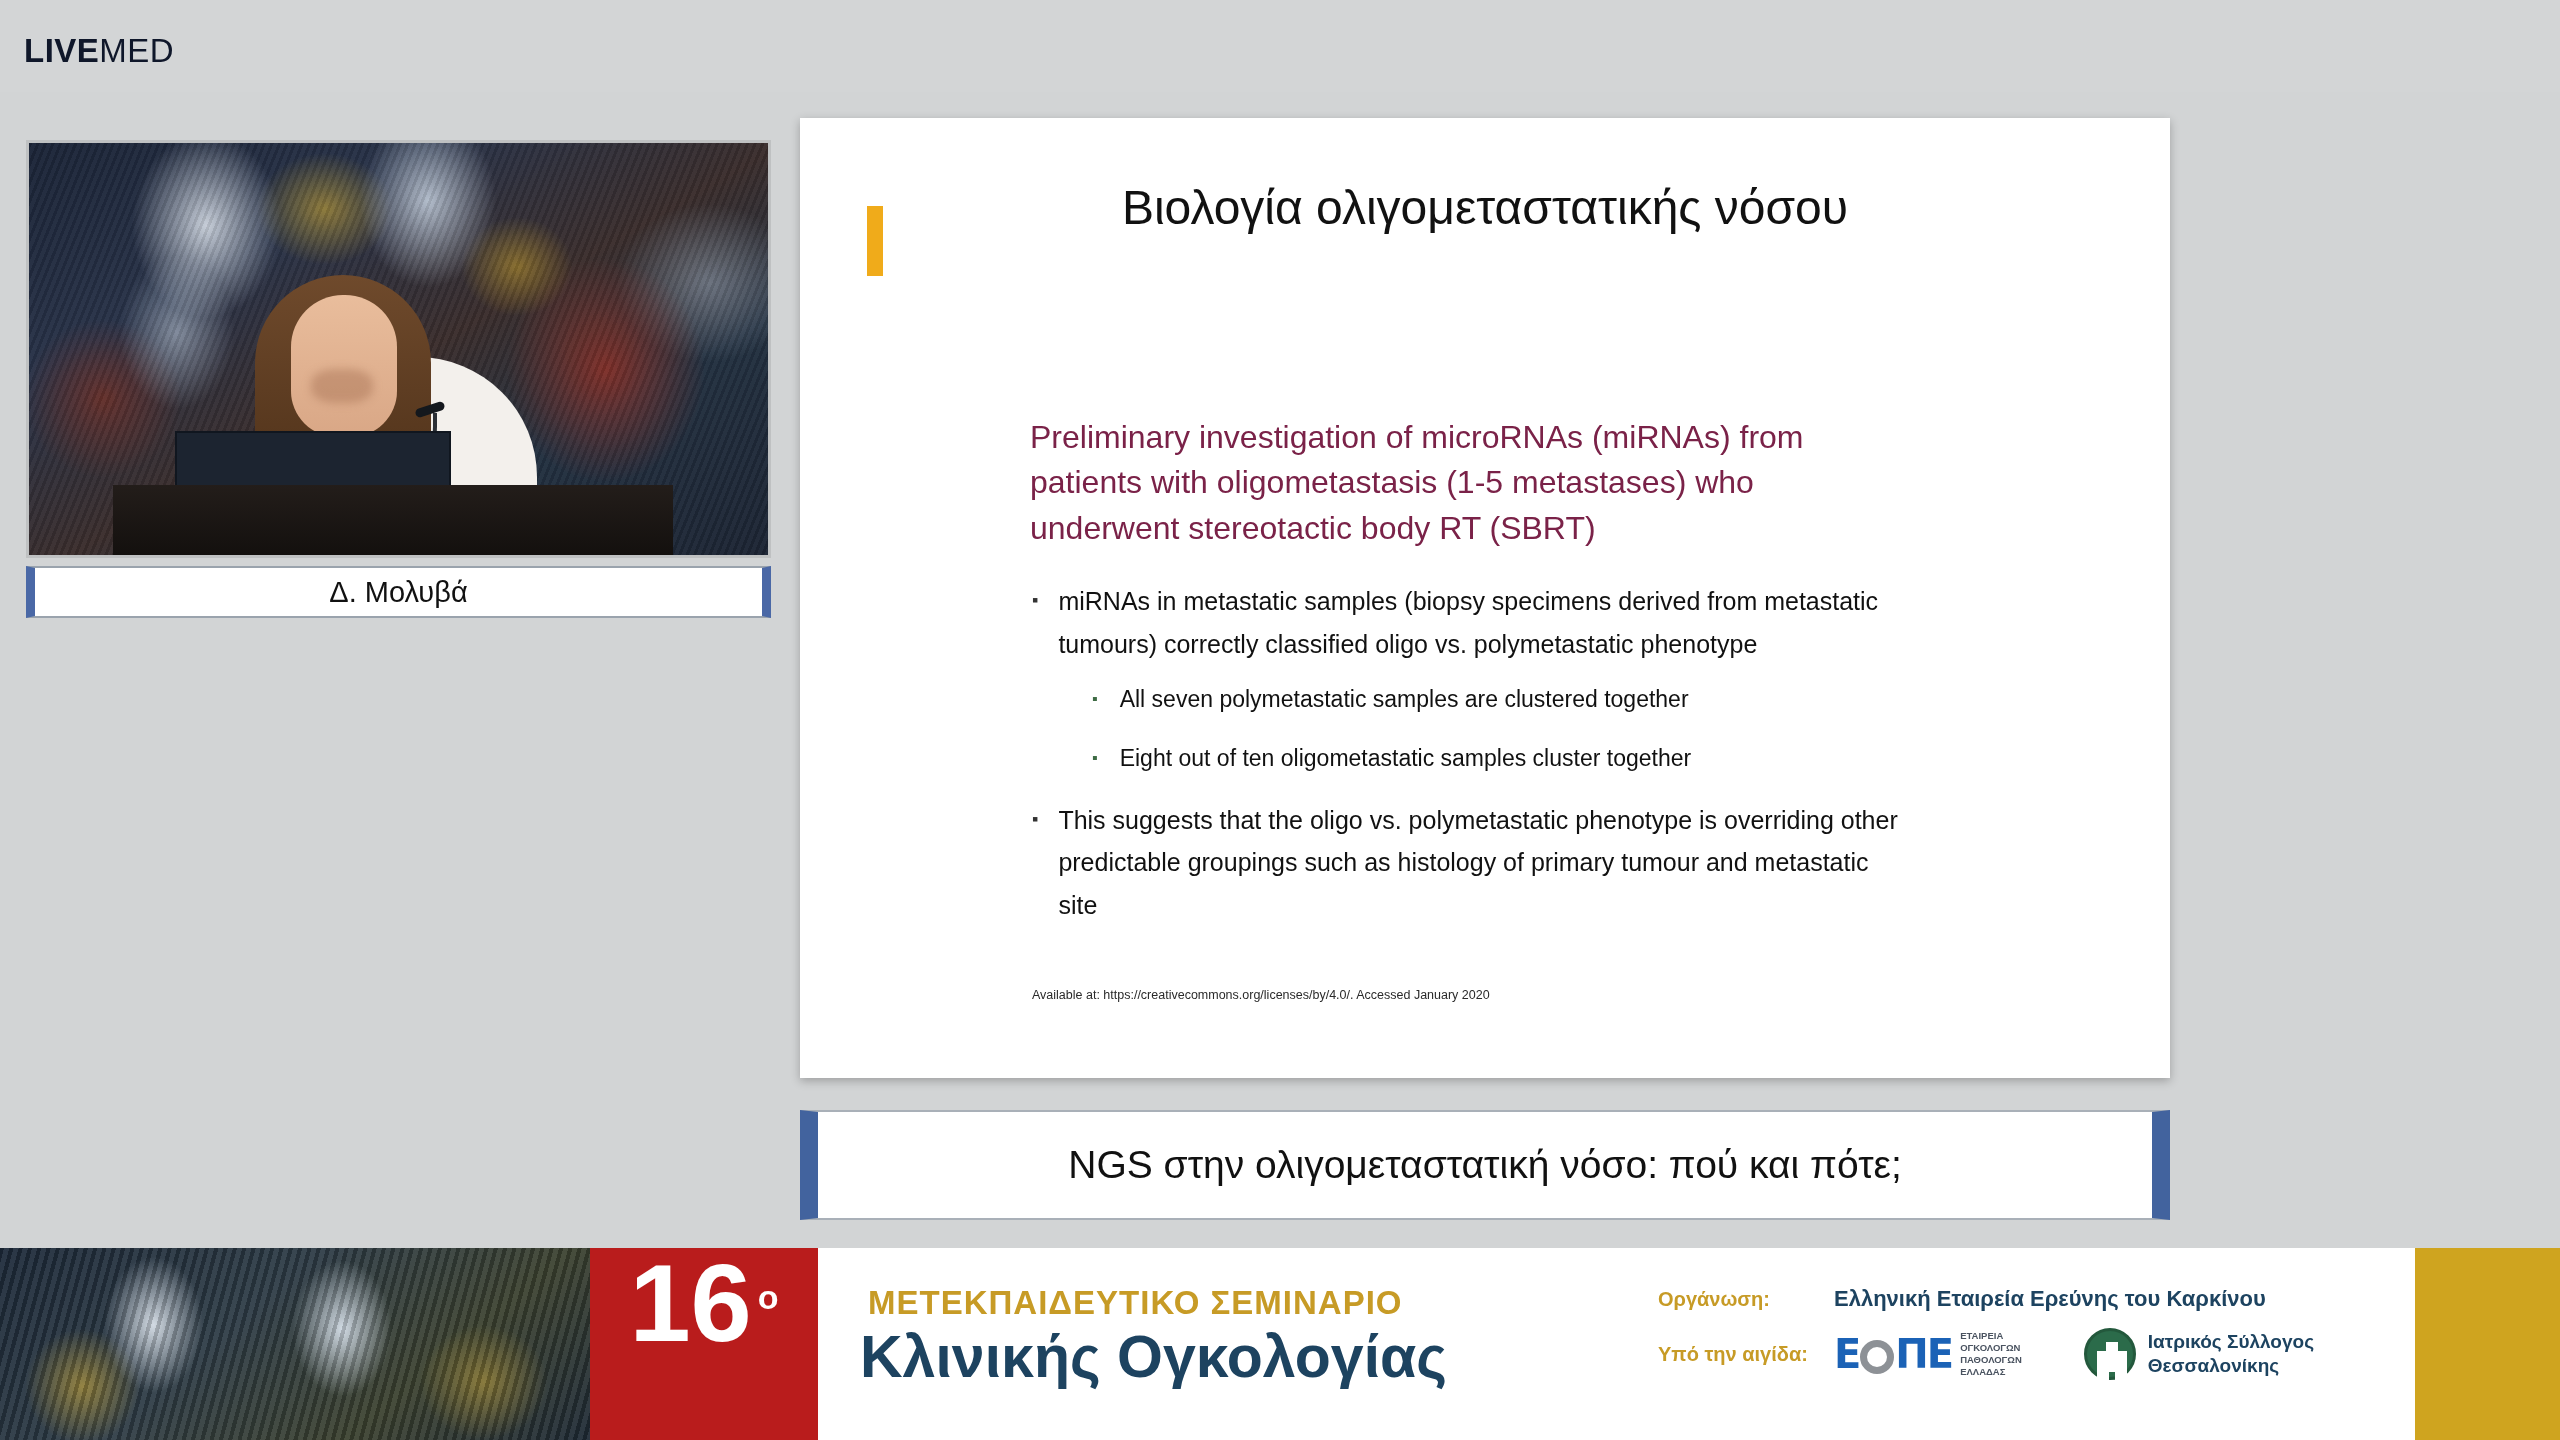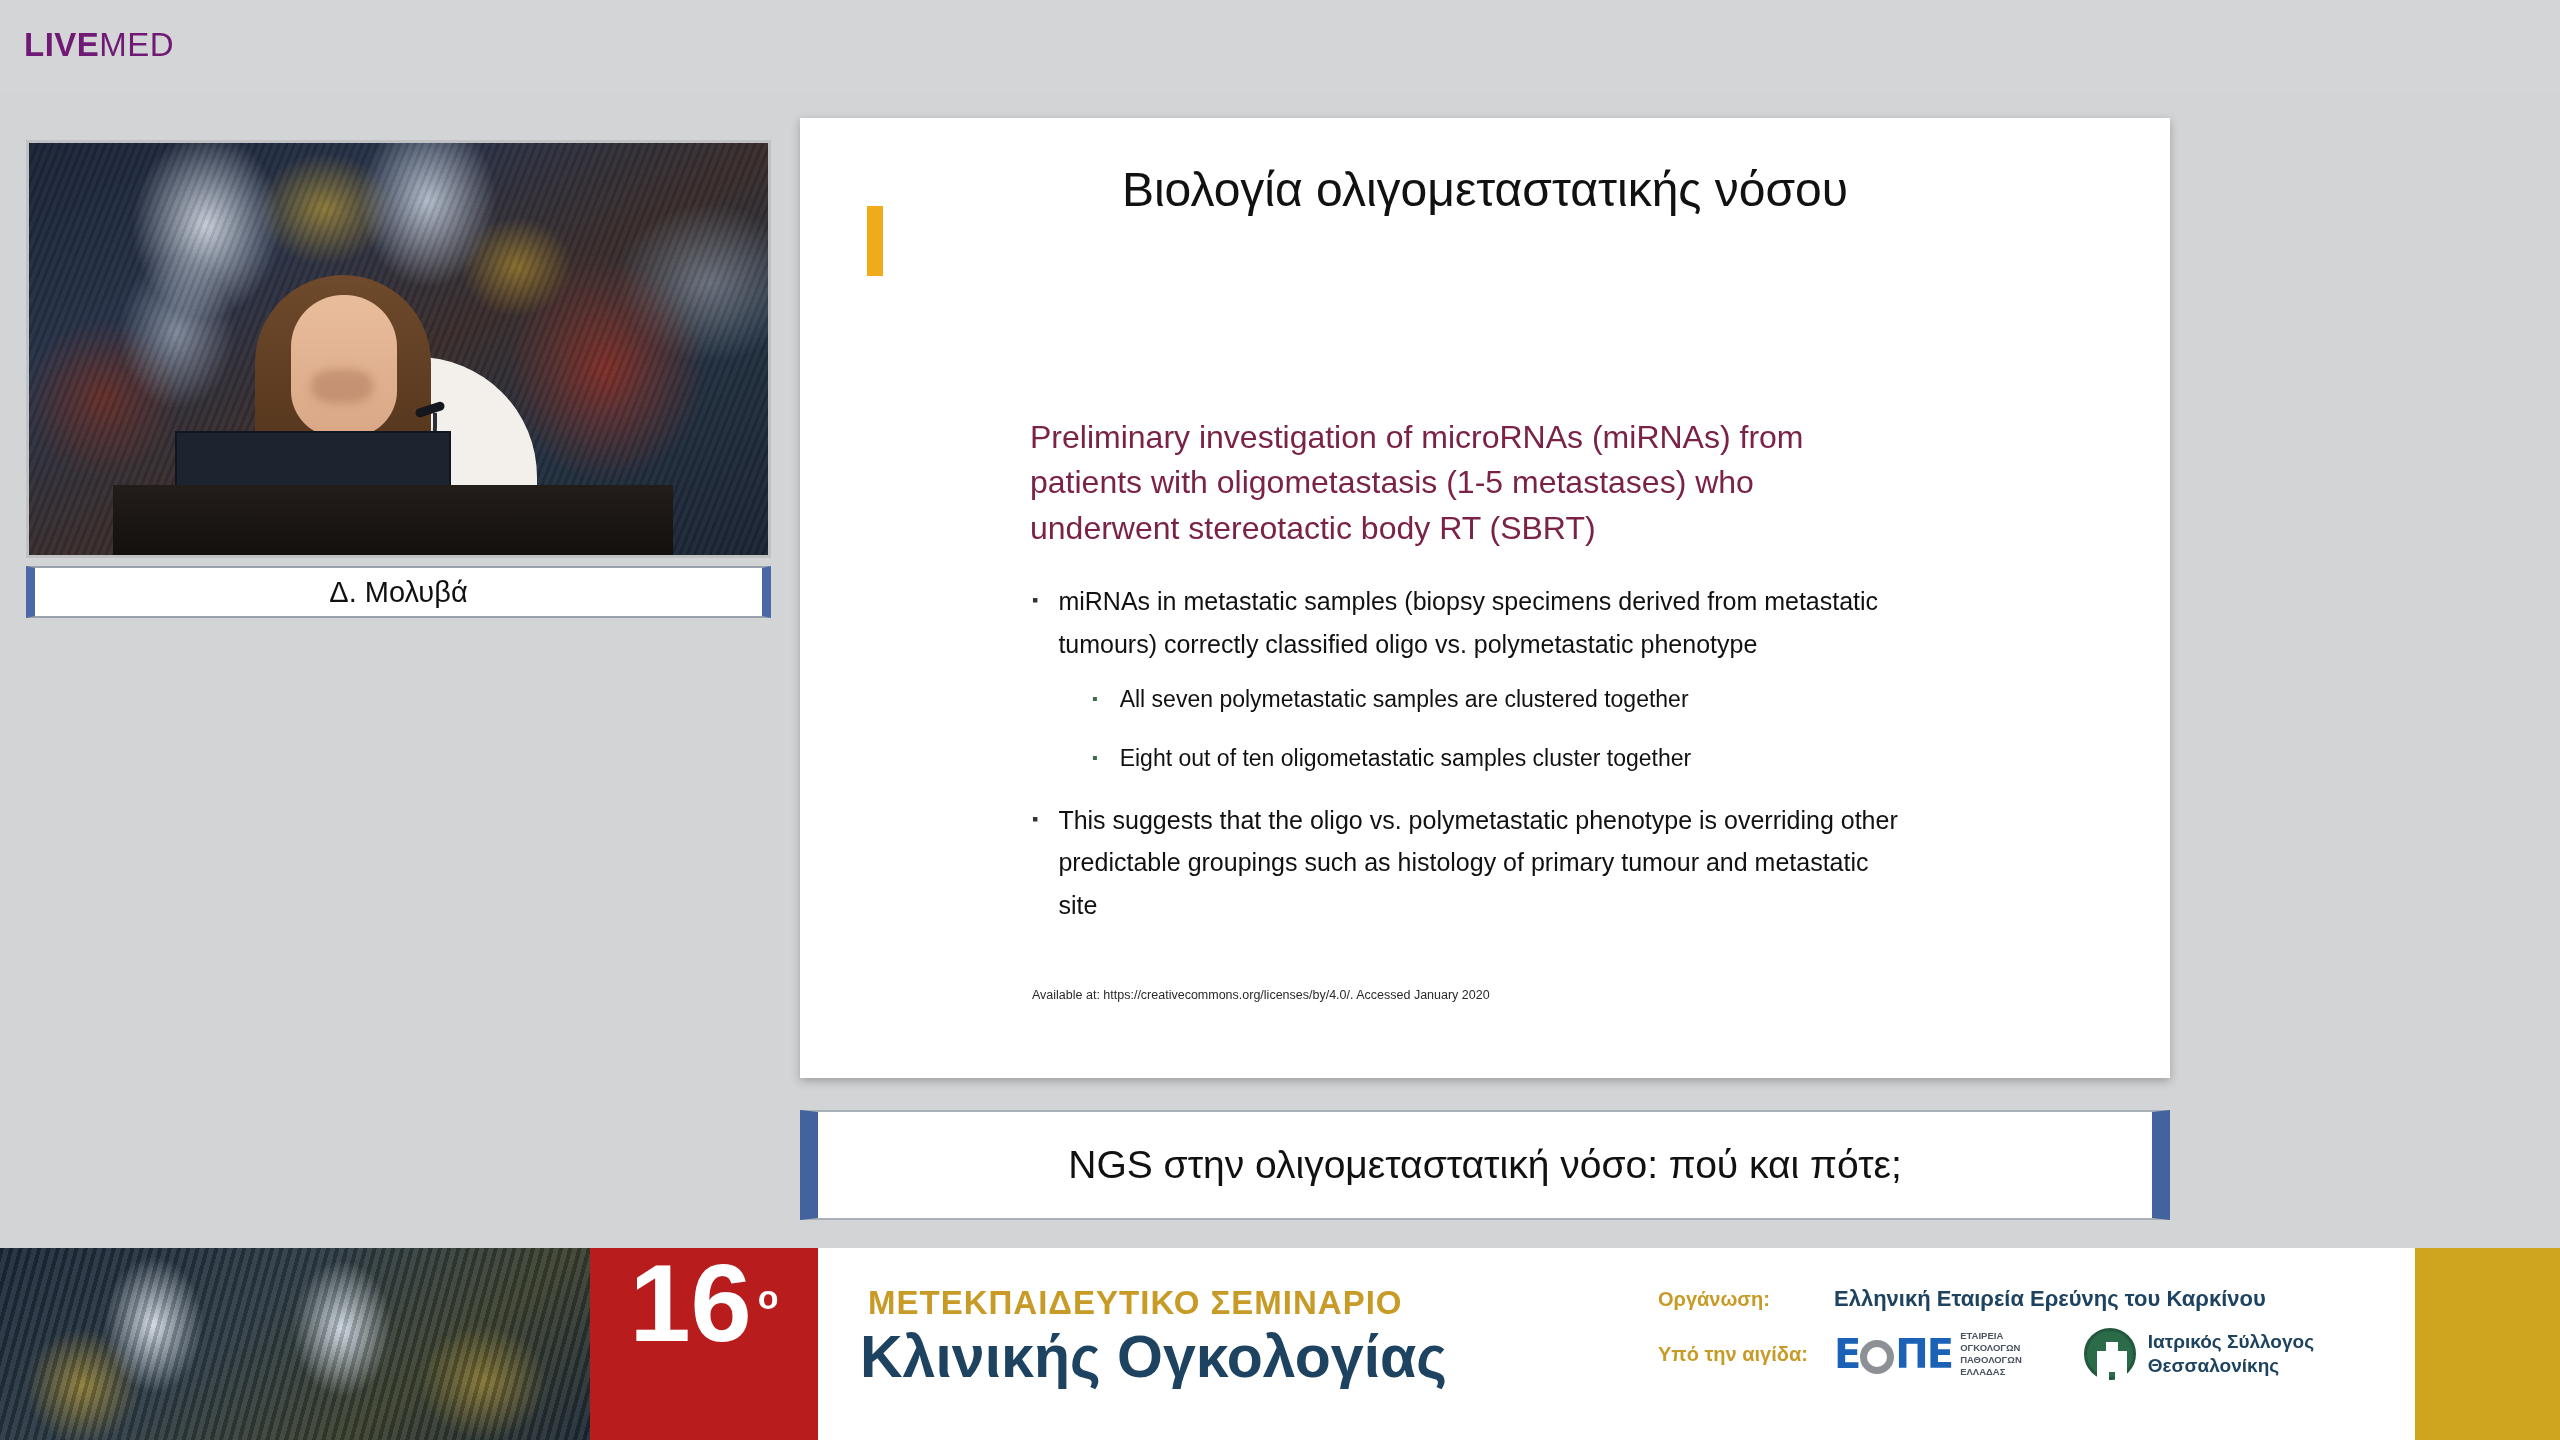--- a/index.html
+++ b/index.html
@@ -8,22 +8,22 @@
     font-family:"Liberation Sans", sans-serif;
     background:#d2d4d5;
     position:relative;
   }
   
   #topbar{
     position:absolute; left:0; top:0; width:2560px; height:92px;
     background:#d3d5d6;
   }
   #brand{
-    position:absolute; left:24px; top:26px;
-    font-size:33px; letter-spacing:0.5px; color:#701a75;
+    position:absolute; left:24px; top:32px;
+    font-size:33px; letter-spacing:0.5px; color:#0f172a;
   }
   #brand .b{ font-weight:bold; }
   #brand .l{ font-weight:normal; }
 
   
   #videoWrap{
     position:absolute; left:26px; top:140px; width:745px; height:418px;
     border:3px solid #bfc1c2;
     background:#2b2a33;
     overflow:hidden;
@@ -101,21 +101,21 @@
     position:absolute; left:800px; top:118px; width:1370px; height:960px;
     background:#ffffff;
     box-shadow:0 3px 9px rgba(0,0,0,.25);
   }
   #slideTitleRow{ position:absolute; left:0; top:40px; width:100%; height:120px; }
   #titleTick{
     position:absolute; left:67px; top:48px; width:16px; height:70px;
     background:#f0ab1a;
   }
   #slideTitle{
-    position:absolute; left:0; top:4px; width:100%;
+    position:absolute; left:0; top:22px; width:100%;
     text-align:center; font-size:48px; color:#111; font-weight:normal;
   }
   #purpleHead{
     position:absolute; left:230px; top:297px; width:880px;
     font-size:32px; line-height:1.42; color:#7a2248;
   }
   #bullets{ position:absolute; left:232px; top:462px; width:880px; }
   .b1{
     display:flex; gap:20px; font-size:25px; line-height:1.70;
     color:#111; margin-bottom:16px;

